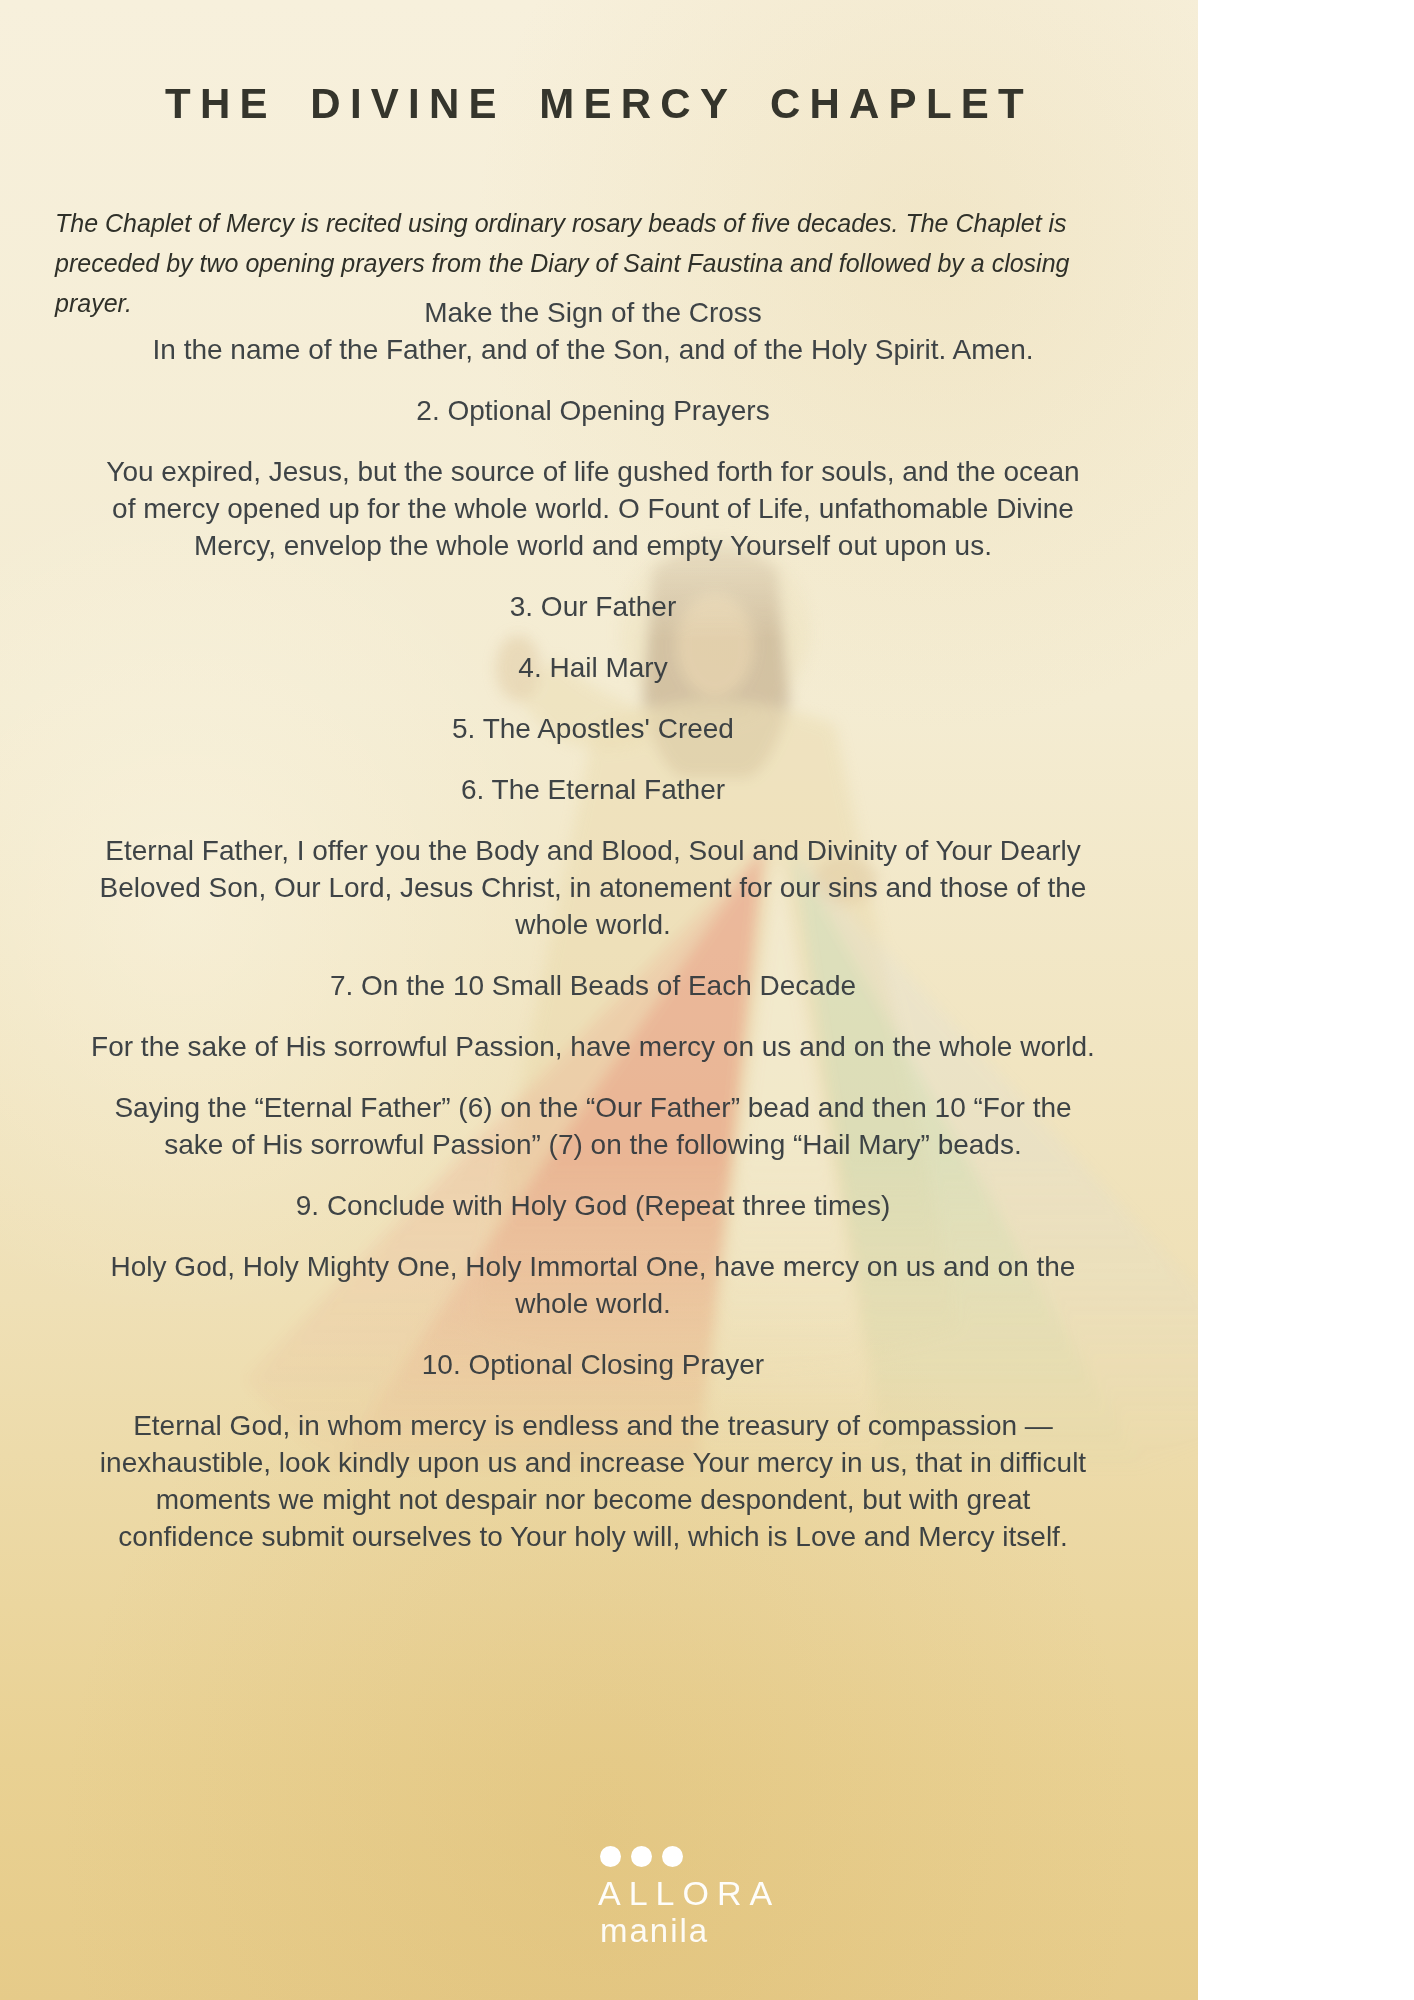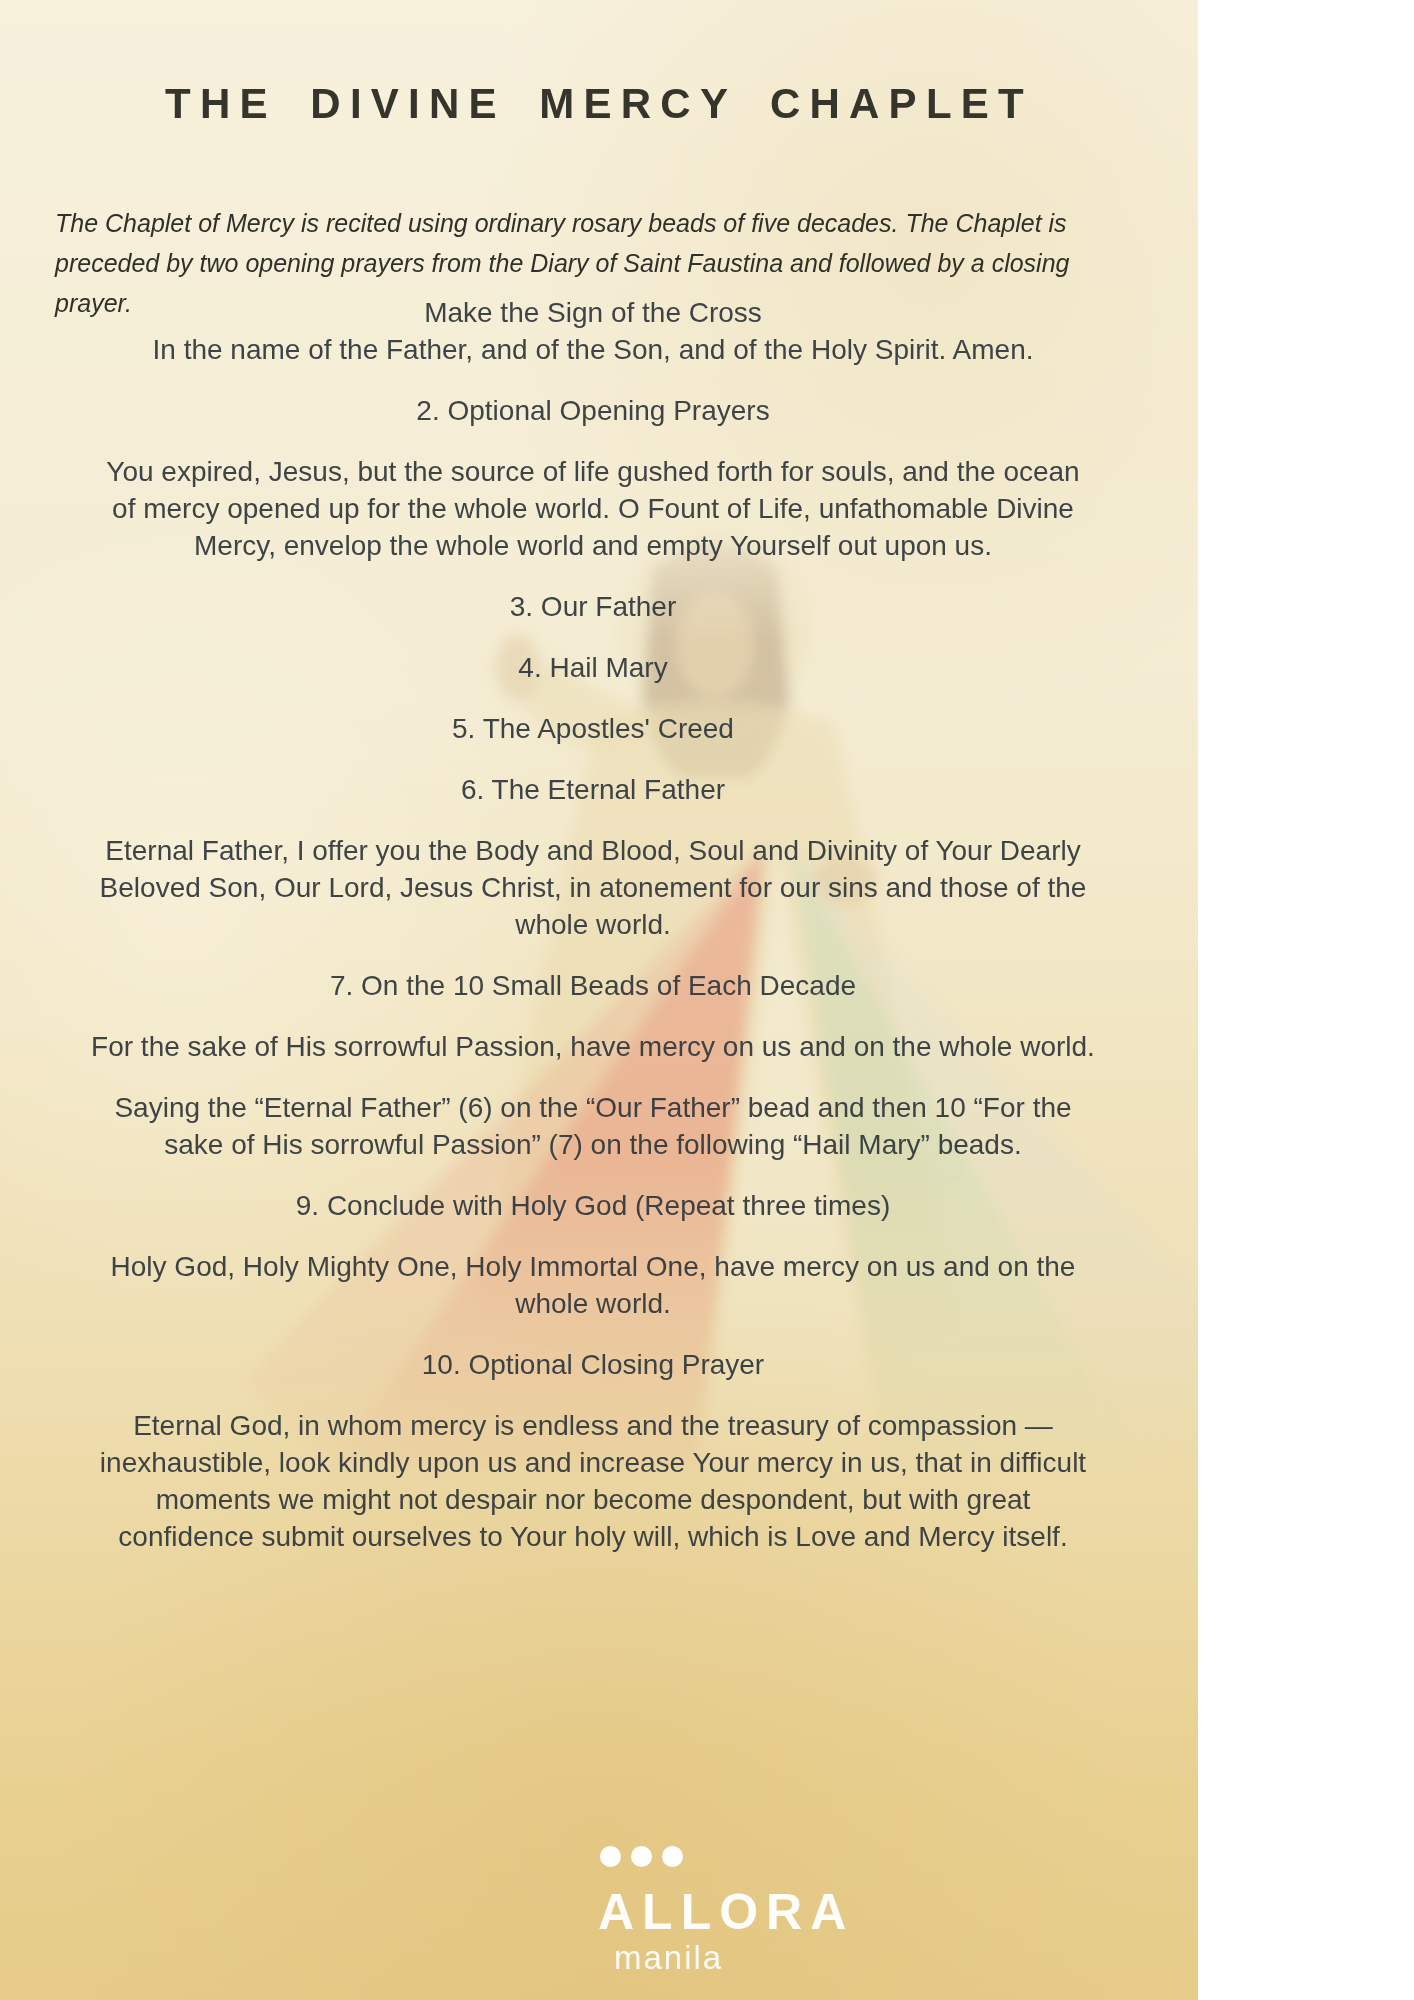--- a/index.html
+++ b/index.html
@@ -46,27 +46,27 @@
   .logo {
     position:absolute; left:598px; top:1846px;
     color:#ffffff;
   }
   .dots { display:flex; gap:10px; margin-left:2px; }
   .dots span {
     width:21px; height:21px; border-radius:50%;
     background:#ffffff; display:block;
   }
   .brand {
-    margin-top:20px;
-    font-size:50px; font-weight:700;
+    margin-top:9px;
+    font-size:34px; font-weight:400;
     letter-spacing:8px; line-height:1;
     color:rgba(255,255,255,0.96);
   }
   .city {
-    margin-top:4px; margin-left:16px;
+    margin-top:4px; margin-left:2px;
     font-size:33px; font-weight:300;
     letter-spacing:2px; line-height:1;
     color:rgba(255,255,255,0.92);
   }
 </style>
 </head>
 <body>
 
 <div class="page">
 

